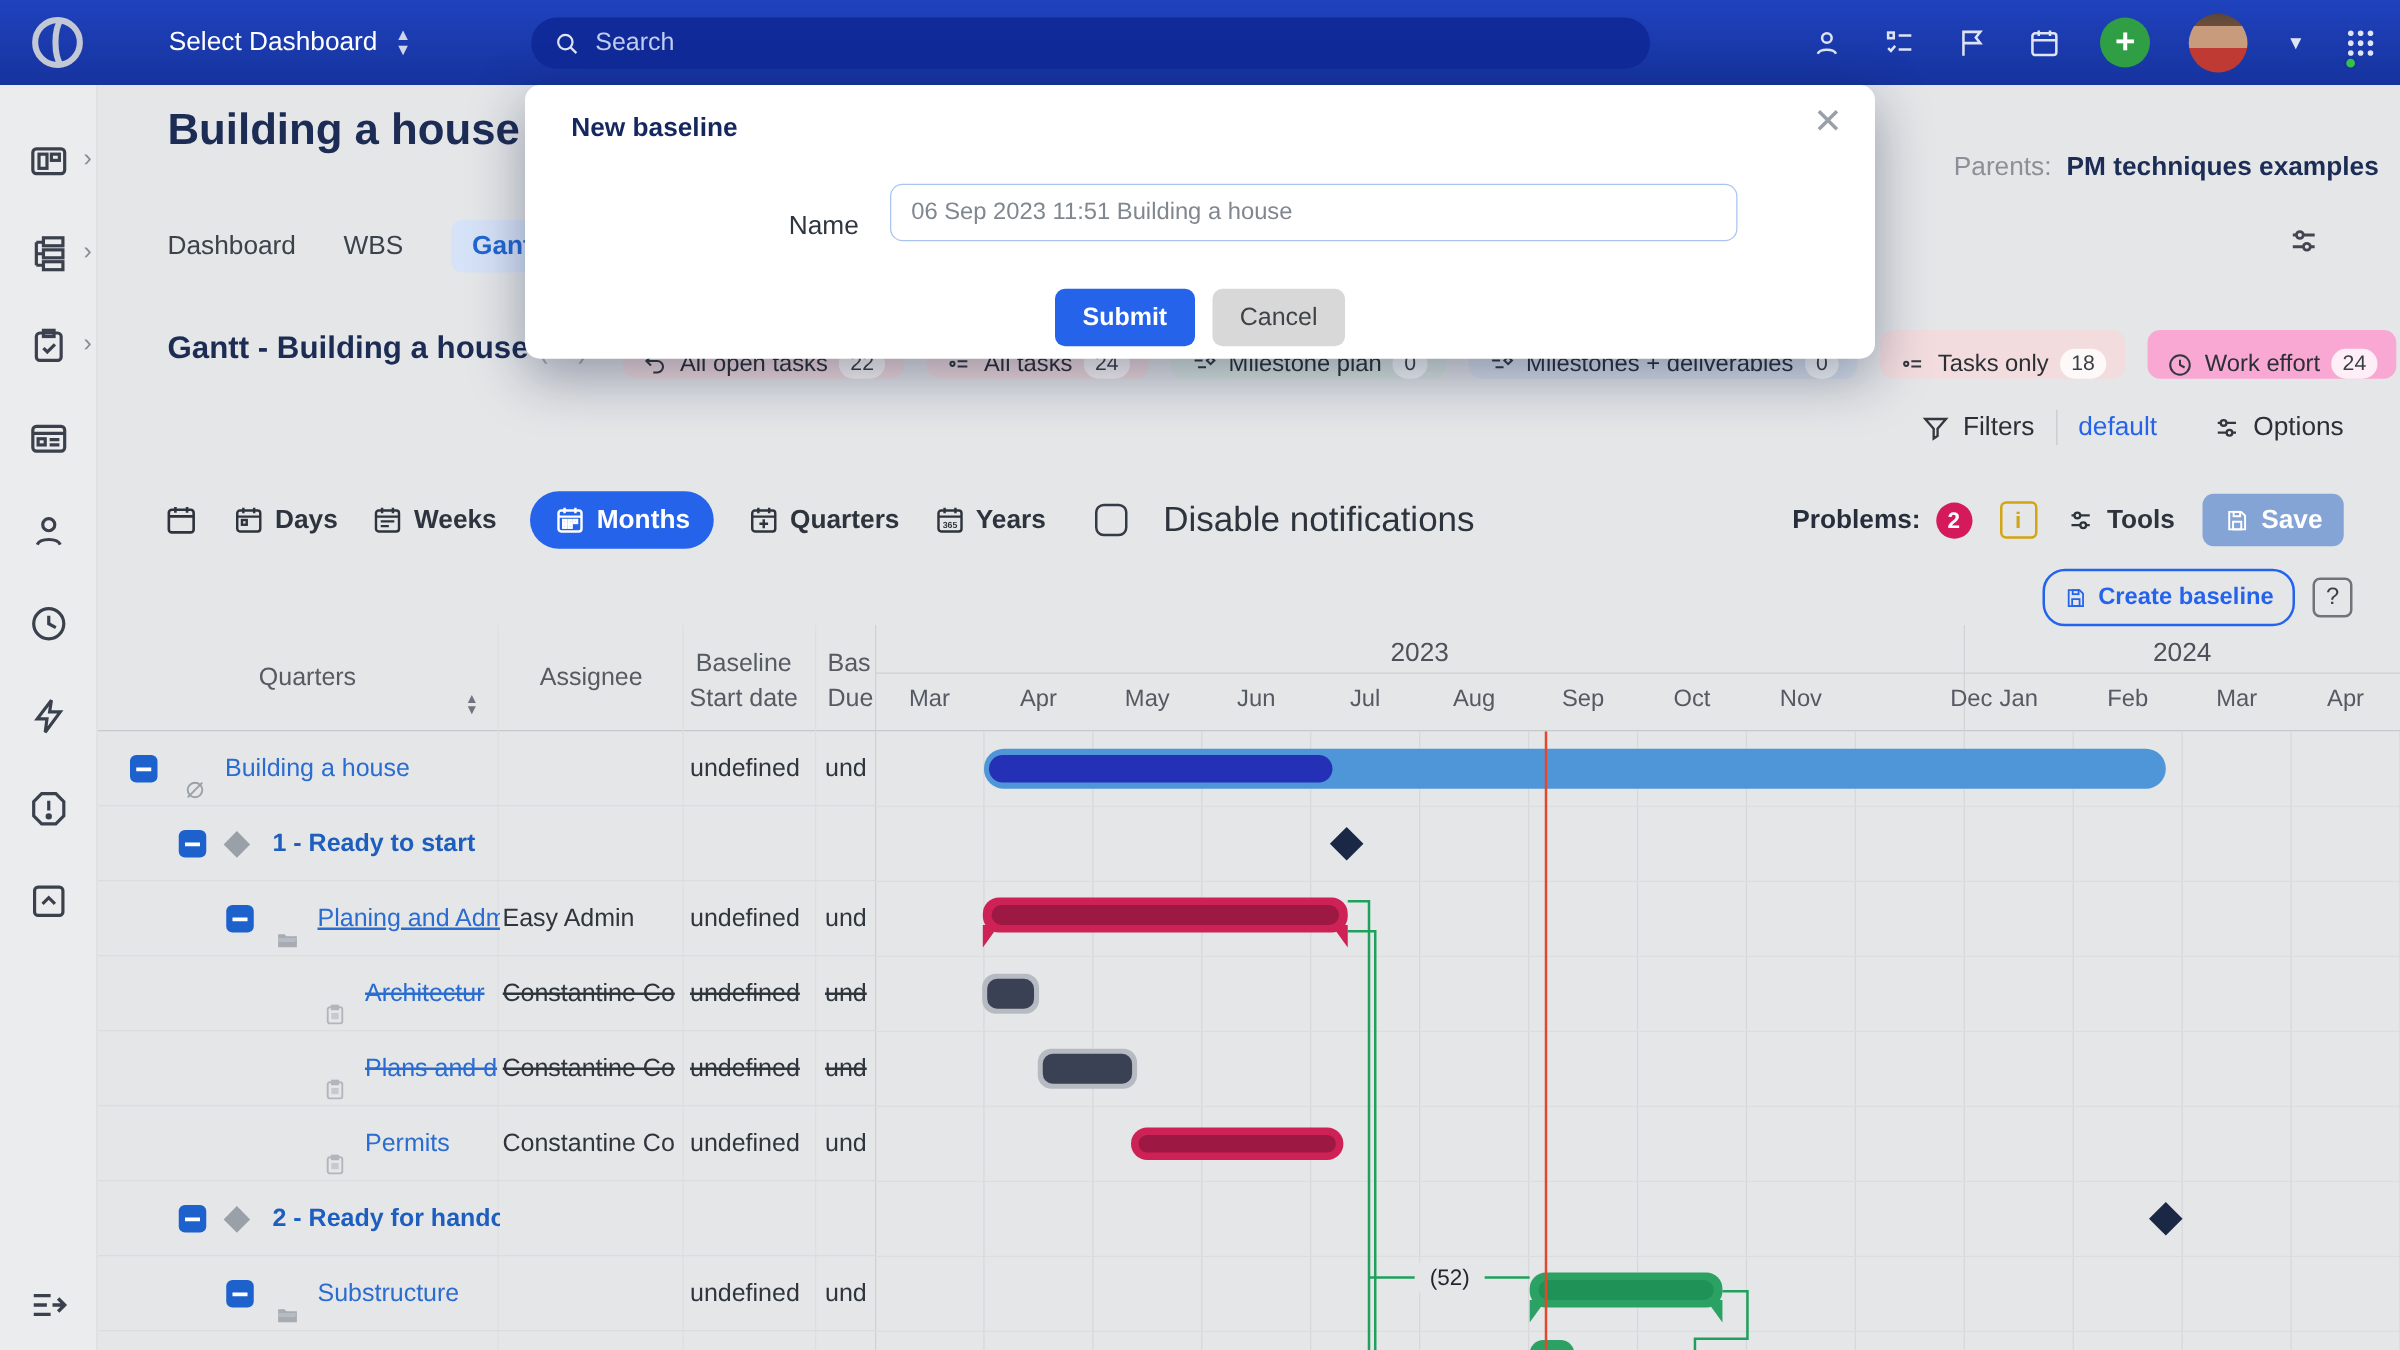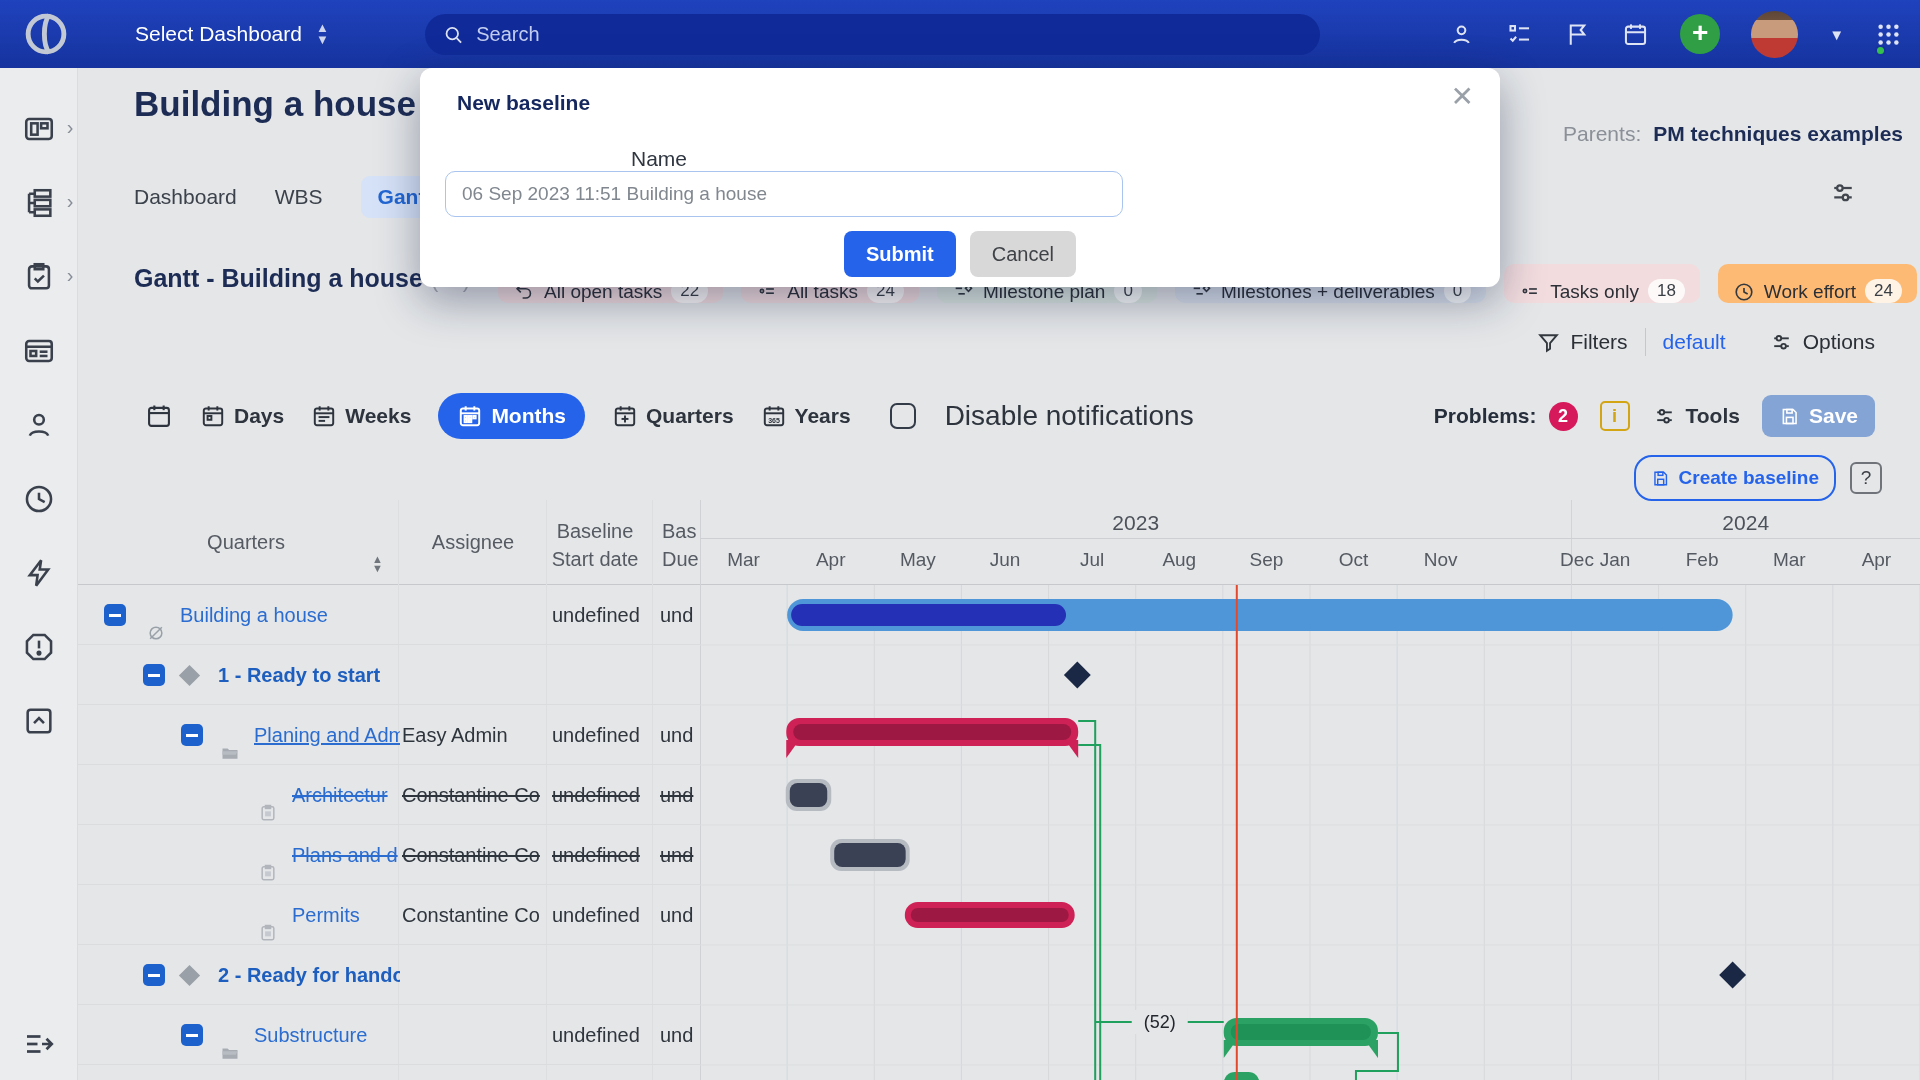--- a/index.html
+++ b/index.html
@@ -57,21 +57,21 @@
     font-size:19px;color:#2b2f36;cursor:pointer;white-space:nowrap;}
   .chip svg{width:22px;height:22px;color:#33383f;}
   .chip .badge{background:rgba(255,255,255,.82);border-radius:12px;padding:2px 9px;font-size:17px;color:#3a3f46;}
   .filters-row{position:absolute;right:45px;top:328px;display:flex;align-items:center;gap:17px;font-size:21px;color:#2b2f36;}
   .filters-row svg{width:25px;height:25px;color:#33383f;}
   .filters-row .fdiv{width:1px;height:28px;background:#c5c7ca;}
   .filters-row .fdefault{color:#2563eb;cursor:pointer;}
   .fitem{display:flex;align-items:center;gap:9px;cursor:pointer;}
 
   
-  .gtoolbar{position:absolute;left:145px;top:390px;height:52px;display:flex;align-items:center;gap:27px;}
+  .gtoolbar{position:absolute;left:131px;top:390px;height:52px;display:flex;align-items:center;gap:27px;}
   .zbtn{display:flex;align-items:center;gap:8px;font-size:21px;font-weight:bold;color:#2e343d;cursor:pointer;}
   .zbtn svg{width:26px;height:26px;}
   .zbtn.sel{background:#2563eb;color:#fff;border-radius:26px;padding:10px 19px;}
   .cal-only{width:28px;height:28px;color:#2e343d;cursor:pointer;}
   .chk{width:26px;height:26px;border:2.5px solid #333b49;border-radius:7px;margin-left:12px;cursor:pointer;}
   .chk-label{font-size:28px;color:#2e343d;margin-left:2px;}
   .gtool-right{position:absolute;right:45px;top:390px;height:52px;display:flex;align-items:center;gap:22px;}
   .problems{display:flex;align-items:center;gap:12px;font-size:21px;font-weight:bold;color:#262e3b;}
   .pbadge{width:29px;height:29px;border-radius:50%;background:#d6195a;color:#fff;font-size:18px;
     display:flex;align-items:center;justify-content:center;}
@@ -117,21 +117,21 @@
   .year-div{position:absolute;top:500px;width:1px;height:85px;background:#d2d4d7;}
   .year-underline{position:absolute;left:700px;top:538px;width:1220px;height:1px;background:#cdcfd2;}
   .month-label{position:absolute;top:549px;font-size:19px;color:#555a62;transform:translateX(-50%);}
   #gantt-svg{position:absolute;left:700px;top:585px;}
 
   
   .modal{position:absolute;left:420px;top:68px;width:1080px;height:219px;background:#fff;border-radius:12px;
     box-shadow:0 14px 44px rgba(15,25,60,.38);z-index:100;}
   .modal-title{position:absolute;left:37px;top:23px;font-size:21px;font-weight:bold;color:#14275e;}
   .modal-close{position:absolute;right:26px;top:12px;font-size:28px;color:#9aa0a8;cursor:pointer;}
-  .modal-row{position:absolute;left:0;top:79px;width:100%;display:flex;align-items:flex-start;flex-direction:column;}
+  .modal-row{position:absolute;left:0;top:79px;width:100%;display:flex;align-items:flex-end;}
   .modal-label{width:267px;text-align:right;font-size:21px;color:#2f3640;}
   .modal-input{margin-left:25px;width:678px;height:46px;border:1.5px solid #a9c4ef;border-radius:10px;
     padding:0 16px;font-size:19px;color:#81878f;font-family:"Liberation Sans",sans-serif;outline:none;}
   .modal-btns{position:absolute;left:0;top:163px;width:100%;display:flex;justify-content:center;gap:14px;}
   .btn{height:46px;border:none;border-radius:8px;font-size:20px;font-weight:bold;cursor:pointer;
     font-family:"Liberation Sans",sans-serif;padding:0 22px;}
   .btn-submit{background:#2563eb;color:#fff;}
   .btn-cancel{background:#d8d8d8;color:#3f4348;font-weight:normal;}
 </style>
 </head>
@@ -333,21 +333,21 @@
       </div>
       <div class="chip" style="background: rgb(242, 220, 222);">
         <svg viewBox="0 0 24 24" fill="none" stroke="currentColor" stroke-width="1.8">
           <circle cx="6.5" cy="11" r="1.8"></circle>
           <line x1="11" y1="8.7" x2="19.5" y2="8.7"></line>
           <line x1="11" y1="13.3" x2="19.5" y2="13.3"></line>
         </svg>
         <span>Tasks only</span>
         <span class="badge">18</span>
       </div>
-      <div class="chip" style="background: #fdba74;">
+      <div class="chip" style="background: #f9a8d4;">
         <svg viewBox="0 0 24 24" fill="none" stroke="currentColor" stroke-width="1.8">
           <circle cx="12" cy="12" r="8.5"></circle>
           <path d="M12 7.5V12l4 2.2"></path>
         </svg>
         <span>Work effort</span>
         <span class="badge">24</span>
       </div>
     </div>
   <div class="filters-row">
     <div class="fitem">

